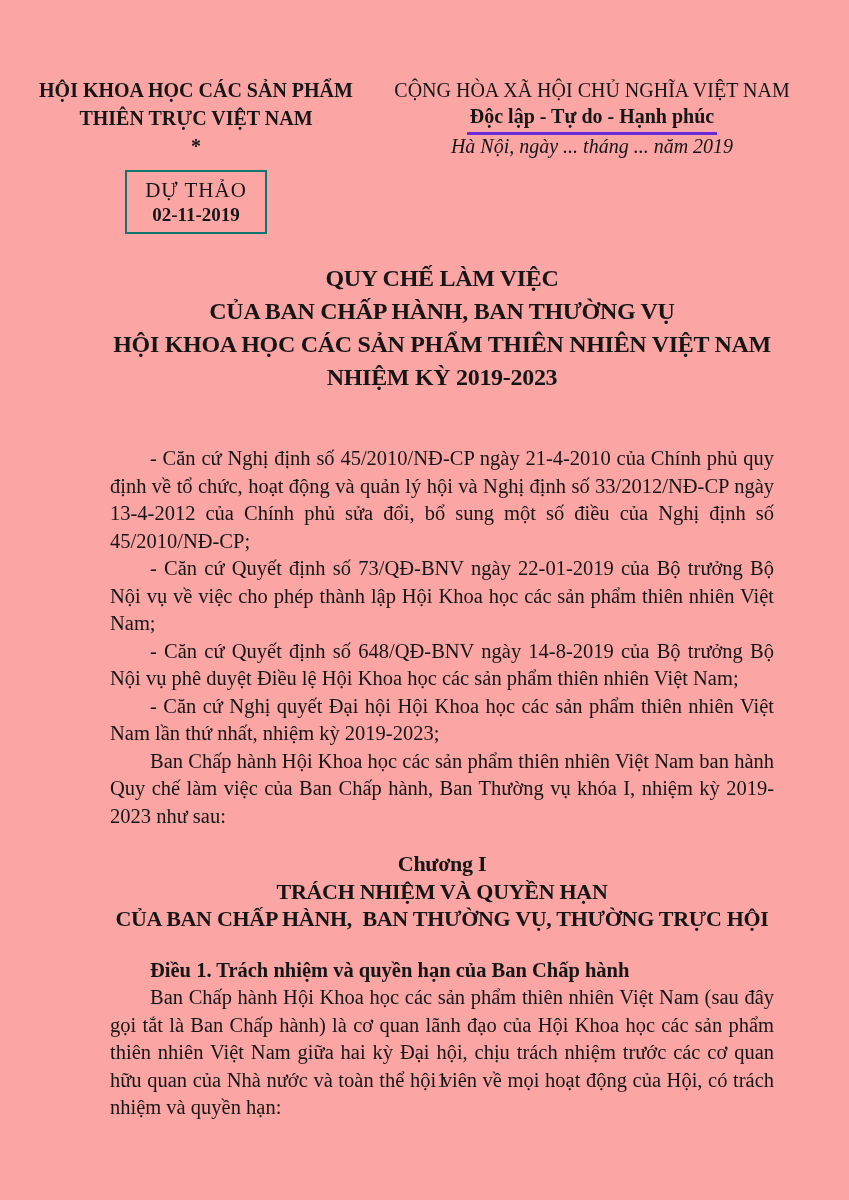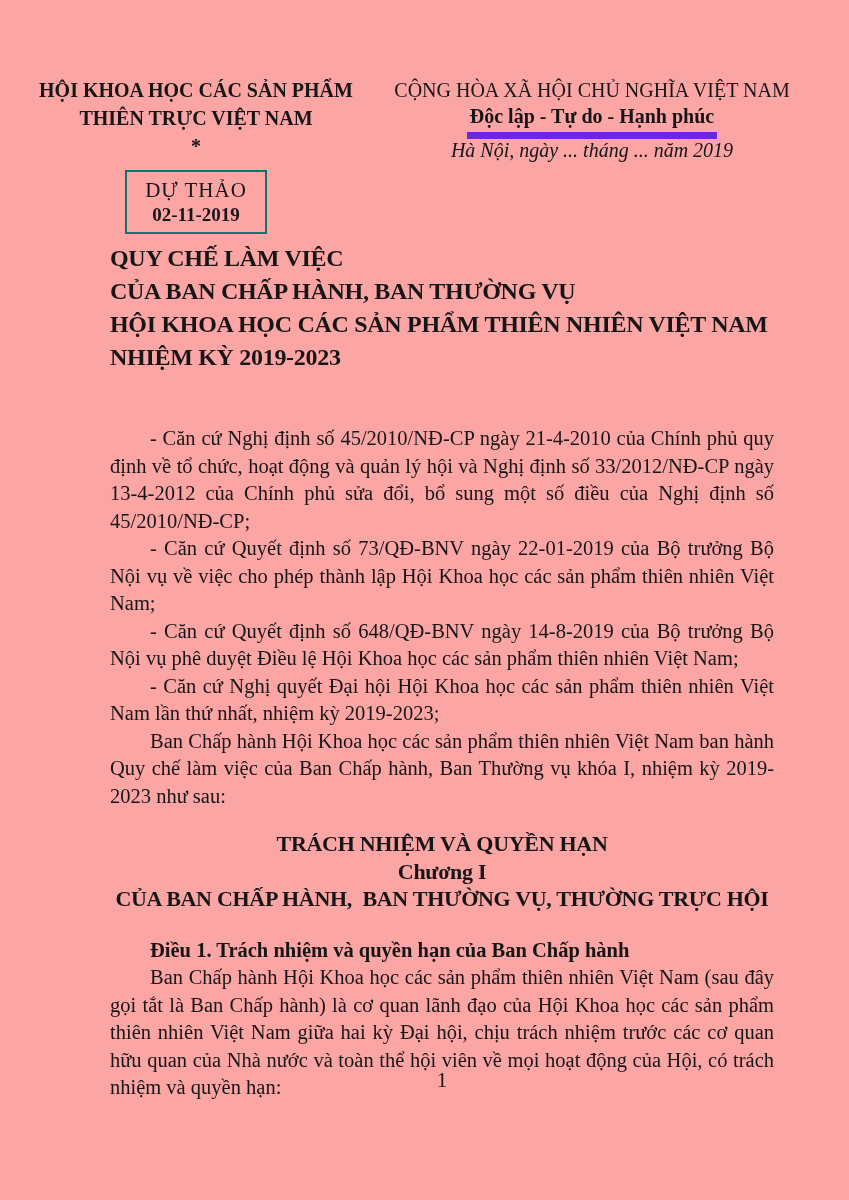--- a/index.html
+++ b/index.html
@@ -25,28 +25,28 @@
     margin-top: 12px;
   }
   .draft-label { font-size: 21px; line-height: 26px; letter-spacing: 1px; }
   .draft-date  { font-size: 19px; line-height: 23px; font-weight: bold; }
   .nat-line { font-size: 20px; line-height: 28px; }
   .motto {
     display: inline-block;
     font-size: 20px;
     line-height: 25px;
     font-weight: bold;
-    border-bottom: 7px solid #6d28d9;
+    border-bottom: 3px solid #6d28d9;
     padding: 0 3px 3px;
   }
   .place-date { font-size: 20px; font-style: italic; }
   
   .content { width: 664px; margin-left: 110px; }
   
-  .title-block { margin-top: 8px; text-align: left; }
+  .title-block { margin-top: 28px; text-align: center; }
   .title-line {
     font-size: 24px;
     line-height: 33px;
     font-weight: bold;
     white-space: nowrap;
     letter-spacing: -0.3px;
   }
   
   .body-text { margin-top: 51px; }
   .body-text p, .article-body {
@@ -114,22 +114,22 @@
 
     <div class="body-text">
       <p>- Căn cứ Nghị định số 45/2010/NĐ-CP ngày 21-4-2010 của Chính phủ quy định về tổ chức, hoạt động và quản lý hội và Nghị định số 33/2012/NĐ-CP ngày 13-4-2012 của Chính phủ sửa đổi, bổ sung một số điều của Nghị định số 45/2010/NĐ-CP;</p>
       <p>- Căn cứ Quyết định số 73/QĐ-BNV ngày 22-01-2019 của Bộ trưởng Bộ Nội vụ về việc cho phép thành lập Hội Khoa học các sản phẩm thiên nhiên Việt Nam;</p>
       <p>- Căn cứ Quyết định số 648/QĐ-BNV ngày 14-8-2019 của Bộ trưởng Bộ Nội vụ phê duyệt Điều lệ Hội Khoa học các sản phẩm thiên nhiên Việt Nam;</p>
       <p>- Căn cứ Nghị quyết Đại hội Hội Khoa học các sản phẩm thiên nhiên Việt Nam lần thứ nhất, nhiệm kỳ 2019-2023;</p>
       <p>Ban Chấp hành Hội Khoa học các sản phẩm thiên nhiên Việt Nam ban hành Quy chế làm việc của Ban Chấp hành, Ban Thường vụ khóa I, nhiệm kỳ 2019-2023 như sau:</p>
     </div>
 
     <div class="chapter-block">
+      <div class="chapter-line">Chương I</div>
       <div class="chapter-line">TRÁCH NHIỆM VÀ QUYỀN HẠN</div>
-      <div class="chapter-line">Chương I</div>
       <div class="chapter-line">CỦA BAN CHẤP HÀNH,&nbsp; BAN THƯỜNG VỤ, THƯỜNG TRỰC HỘI</div>
     </div>
 
     <p class="article-heading">Điều 1. Trách nhiệm và quyền hạn của Ban Chấp hành</p>
     <p class="article-body">Ban Chấp hành Hội Khoa học các sản phẩm thiên nhiên Việt Nam (sau đây gọi tắt là Ban Chấp hành) là cơ quan lãnh đạo của Hội Khoa học các sản phẩm thiên nhiên Việt Nam giữa hai kỳ Đại hội, chịu trách nhiệm trước các cơ quan hữu quan của Nhà nước và toàn thể hội viên về mọi hoạt động của Hội, có trách nhiệm và quyền hạn:</p>
 
   </main>
 
   <div class="page-number">1</div>
 

